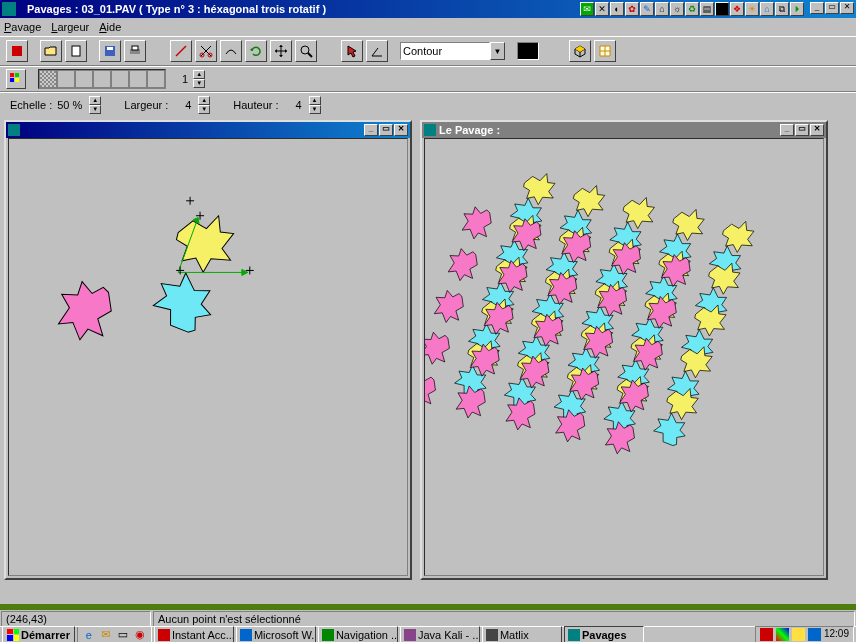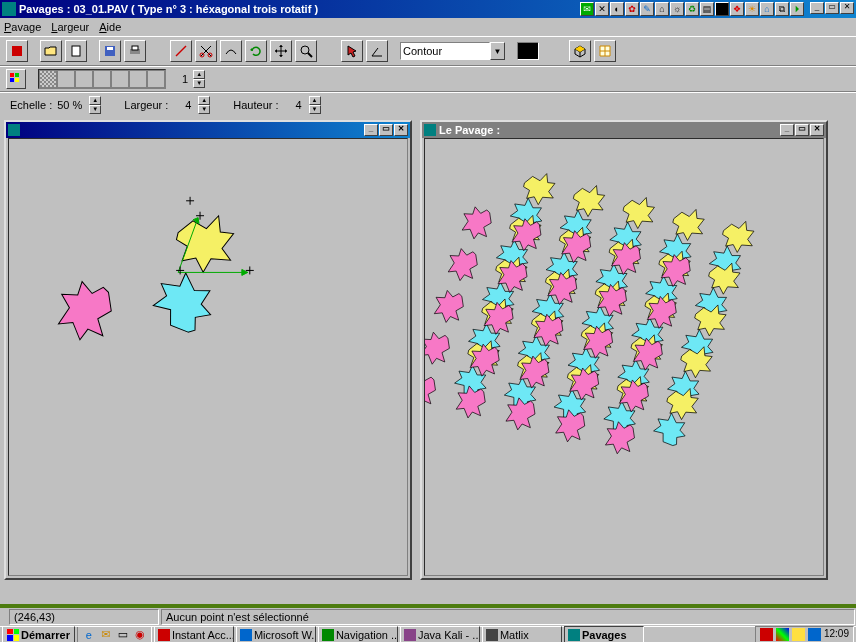--- a/index.html
+++ b/index.html
@@ -1,21 +1,21 @@
 <!DOCTYPE html>
 <html><head>
 <meta charset="utf-8">
 <style>
 * { box-sizing: border-box; margin: 0; padding: 0; font-family: "MS Sans Serif", Tahoma, sans-serif; font-size: 11px; }
 body { background: #c0c0c0; width: 856px; height: 642px; overflow: hidden; position: relative; }
 
 
 .titlebar { background: linear-gradient(to right, #000080, #1084d0); height: 18px; display: flex; align-items: center; padding: 0 2px; color: white; }
 .titlebar .icon { width: 14px; height: 14px; background: #008080; margin-right: 3px; flex-shrink: 0; }
-.titlebar .title { flex: 0 0 auto; font-weight: bold; }
+.titlebar .title { flex: 0 0 auto; font-weight: bold; margin-left: 8px; }
 .titlebar .spacer { flex: 1; }
 .titlebar .sysicons { display: flex; gap: 1px; }
 .titlebar .sysicon { width: 14px; height: 14px; background: #c0c0c0; border: 1px solid; border-color: #fff #404040 #404040 #fff; font-size: 9px; display:flex; align-items:center; justify-content:center; color:black; cursor:pointer; }
 .win-btn { width: 14px; height: 12px; background: #c0c0c0; border: 1px solid; border-color: #fff #404040 #404040 #fff; font-size: 8px; line-height: 8px; text-align: center; color: black; cursor: pointer; }
 
 
 .menubar { height: 18px; background: #c0c0c0; display: flex; align-items: center; padding: 0 4px; gap: 10px; }
 .menubar span { cursor: pointer; }
 .menubar span:first-letter { text-decoration: underline; }
 
@@ -42,21 +42,21 @@
 .mdi { position: absolute; top: 116px; left: 0; right: 0; bottom: 38px; background: #c0c0c0; padding: 4px; }
 .child-window { position: absolute; background: #c0c0c0; border: 2px solid; border-color: #dfdfdf #404040 #404040 #dfdfdf; }
 .child-window .cw-title { height: 16px; display:flex; align-items:center; padding: 0 2px; color:white; font-weight:bold; font-size: 10px; }
 .child-window.active .cw-title { background: linear-gradient(to right, #000080, #1084d0); }
 .child-window.inactive .cw-title { background: #808080; }
 .cw-title .cw-icon { width:12px; height:12px; background:#008080; margin-right:3px; flex-shrink:0; }
 .cw-title .cw-btns { display:flex; gap:1px; margin-left:auto; }
 .cw-body { background:#c0c0c0; border: 1px inset #808080; width: calc(100% - 4px); margin: 0 2px 2px 2px; overflow:hidden; }
 
 
-.statusbar { position: absolute; bottom: 20px; left:0; right:0; height: 18px; background:#c0c0c0; border-top:4px solid #4d7c0f; display:flex;padding-left:8px; }
+.statusbar { position: absolute; bottom: 20px; left:0; right:0; height: 18px; background:#c0c0c0; border-top:6px solid #4d7c0f; display:flex; }
 .statusbar .pane { border: 1px solid; border-color: #808080 #fff #fff #808080; padding: 1px 4px; height: 16px; margin:1px; }
 .statusbar .pane.coord { width: 150px; }
 .statusbar .pane.msg { flex:1; }
 
 
 .taskbar { position: absolute; bottom:0; left:0; right:0; height: 16px; background:#c0c0c0; border-top:1px solid #fff; display:flex; align-items:center; padding: 0 2px; gap:2px; }
 .start { height: 17px; padding: 0 4px; background:#c0c0c0; border:1px solid; border-color:#fff #404040 #404040 #fff; font-weight:bold; display:flex; align-items:center; gap:2px; cursor:pointer; }
 .start .win { width:12px; height:12px; display:grid; grid-template-columns:1fr 1fr; grid-template-rows:1fr 1fr; gap:1px; }
 .start .win div:nth-child(1){background:#f00;} .start .win div:nth-child(2){background:#0f0;} .start .win div:nth-child(3){background:#00f;} .start .win div:nth-child(4){background:#ff0;}
 .ql { display:flex; gap:1px; padding: 0 3px; border-left:1px solid #808080; border-right:1px solid #fff; }

